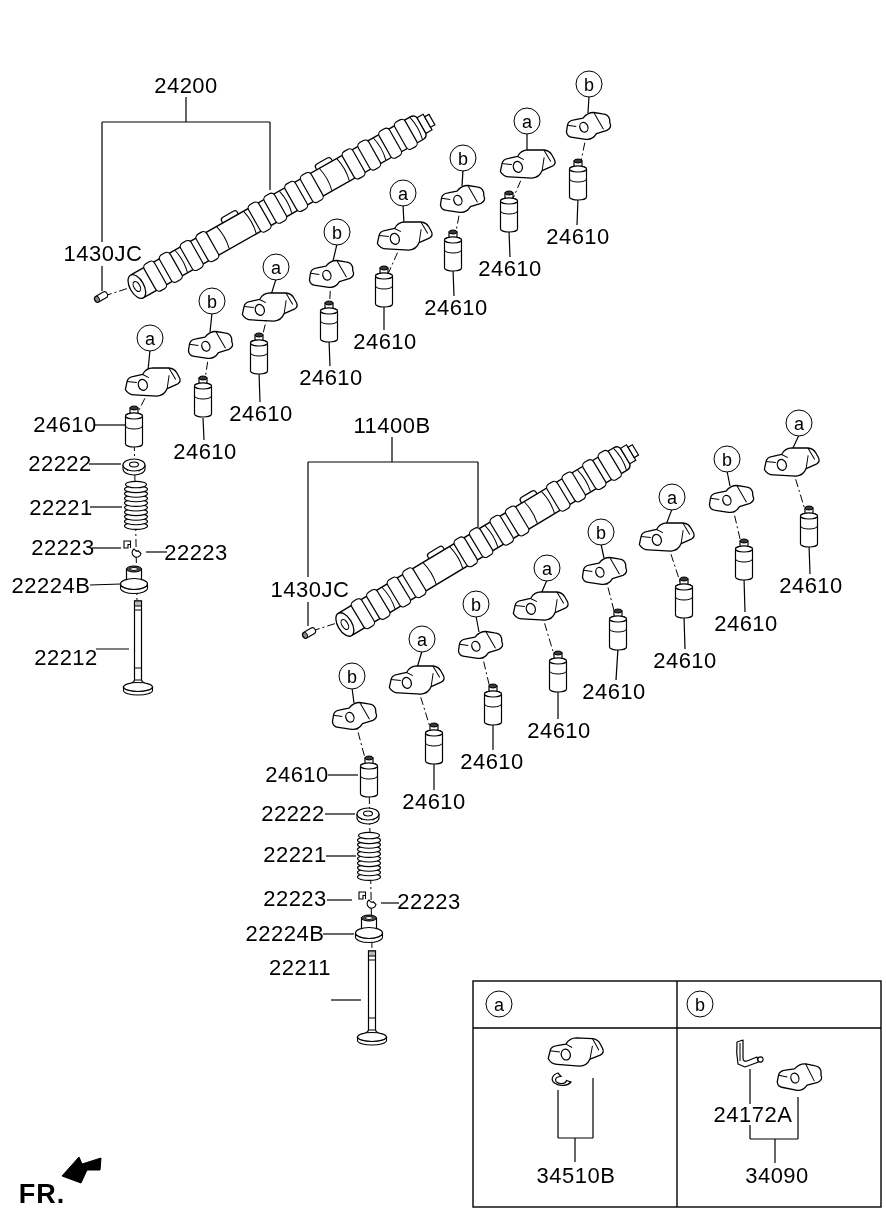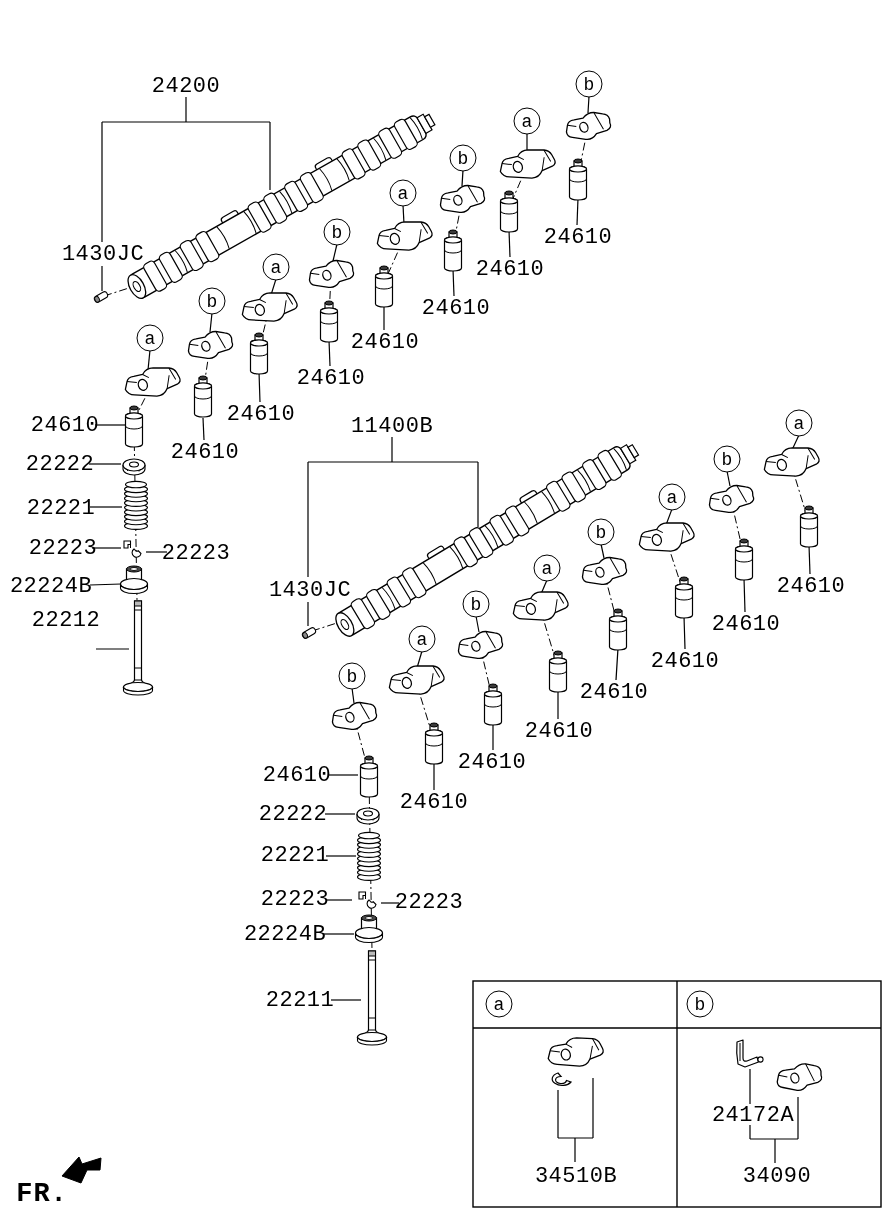--- a/index.html
+++ b/index.html
@@ -1,21 +1,21 @@
 <!DOCTYPE html>
 <html><head>
 <meta charset="utf-8">
 <style>
   html,body{margin:0;padding:0;background:#fff;}
   #stage{
     position:relative;width:886px;height:1211px;background:#ffffff;
     font-family:"Liberation Sans",sans-serif;color:#000;overflow:hidden;
   }
   #stage svg{position:absolute;left:0;top:0;}
-  .labels{position:absolute;left:0;top:0;width:100%;height:100%;font-family:Liberation Mono, monospace;}
+  .labels{position:absolute;left:0;top:0;width:100%;height:100%;}
   .lbl{
     position:absolute;transform:translate(-50%,-50%);
     font-size:22px;letter-spacing:0.5px;white-space:nowrap;color:#000;
   }
   .marker{
     position:absolute;transform:translate(-50%,-50%);
     width:25px;height:25px;border:1.7px solid #000;border-radius:50%;
     background:#fff;display:flex;align-items:center;justify-content:center;
     font-size:18px;line-height:1;
   }
@@ -314,21 +314,21 @@
   <span class="lbl" style="left:385px;top:342px">24610</span>
   <span class="lbl" style="left:456px;top:308px">24610</span>
   <span class="lbl" style="left:510px;top:269px">24610</span>
   <span class="lbl" style="left:578px;top:237px">24610</span>
 
   <span class="lbl" style="left:60px;top:464px">22222</span>
   <span class="lbl" style="left:61px;top:508px">22221</span>
   <span class="lbl" style="left:63px;top:548px">22223</span>
   <span class="lbl" style="left:196px;top:553px">22223</span>
   <span class="lbl" style="left:51px;top:586px">22224B</span>
-  <span class="lbl" style="left:66px;top:620px">22212</span>
+  <span class="lbl" style="left:66px;top:658px">22212</span>
 
   <span class="marker" style="left:352px;top:676px">b</span>
   <span class="marker" style="left:422px;top:639px">a</span>
   <span class="marker" style="left:476px;top:604px">b</span>
   <span class="marker" style="left:547px;top:568px">a</span>
   <span class="marker" style="left:601px;top:532px">b</span>
   <span class="marker" style="left:672px;top:497px">a</span>
   <span class="marker" style="left:727px;top:459px">b</span>
   <span class="marker" style="left:799px;top:423px">a</span>
 
@@ -339,21 +339,21 @@
   <span class="lbl" style="left:614px;top:692px">24610</span>
   <span class="lbl" style="left:685px;top:661px">24610</span>
   <span class="lbl" style="left:746px;top:624px">24610</span>
   <span class="lbl" style="left:811px;top:586px">24610</span>
 
   <span class="lbl" style="left:293px;top:814px">22222</span>
   <span class="lbl" style="left:295px;top:855px">22221</span>
   <span class="lbl" style="left:295px;top:899px">22223</span>
   <span class="lbl" style="left:429px;top:902px">22223</span>
   <span class="lbl" style="left:285px;top:934px">22224B</span>
-  <span class="lbl" style="left:300px;top:1000px">22211</span>
+  <span class="lbl" style="left:300px;top:968px">22211</span>
 
   <span class="marker" style="left:499px;top:1004px">a</span>
   <span class="marker" style="left:700px;top:1004px">b</span>
   <span class="lbl" style="left:576px;top:1176px">34510B</span>
   <span class="lbl" style="left:753px;top:1115px">24172A</span>
   <span class="lbl" style="left:777px;top:1176px">34090</span>
 
   <span class="lbl fr" style="left:42px;top:1194px">FR.</span>
 </div>
 

